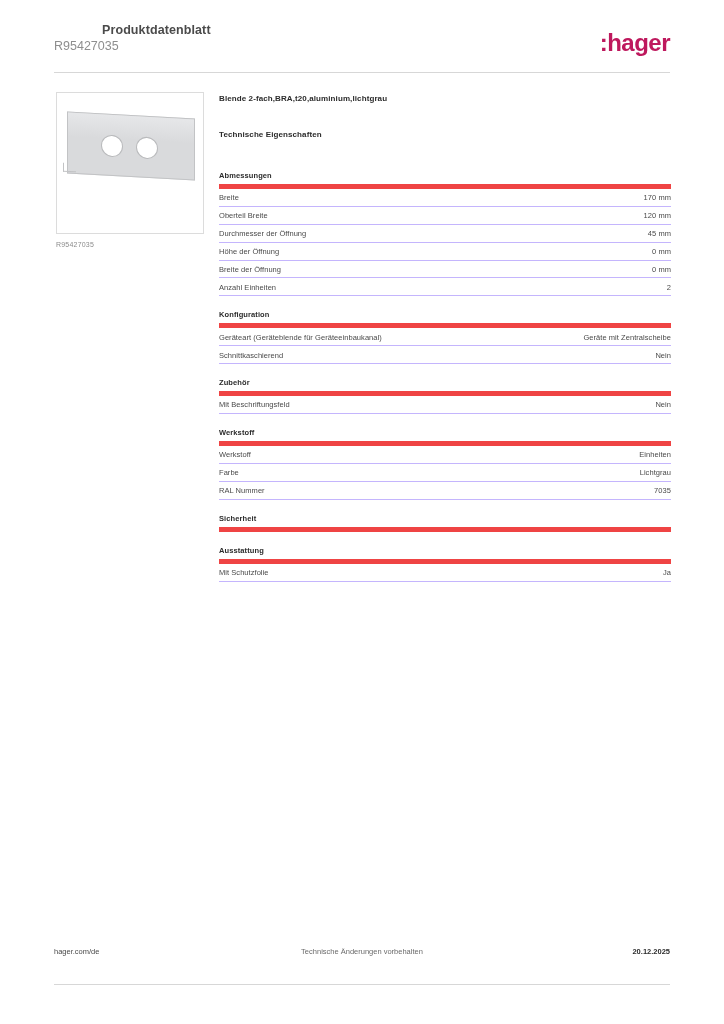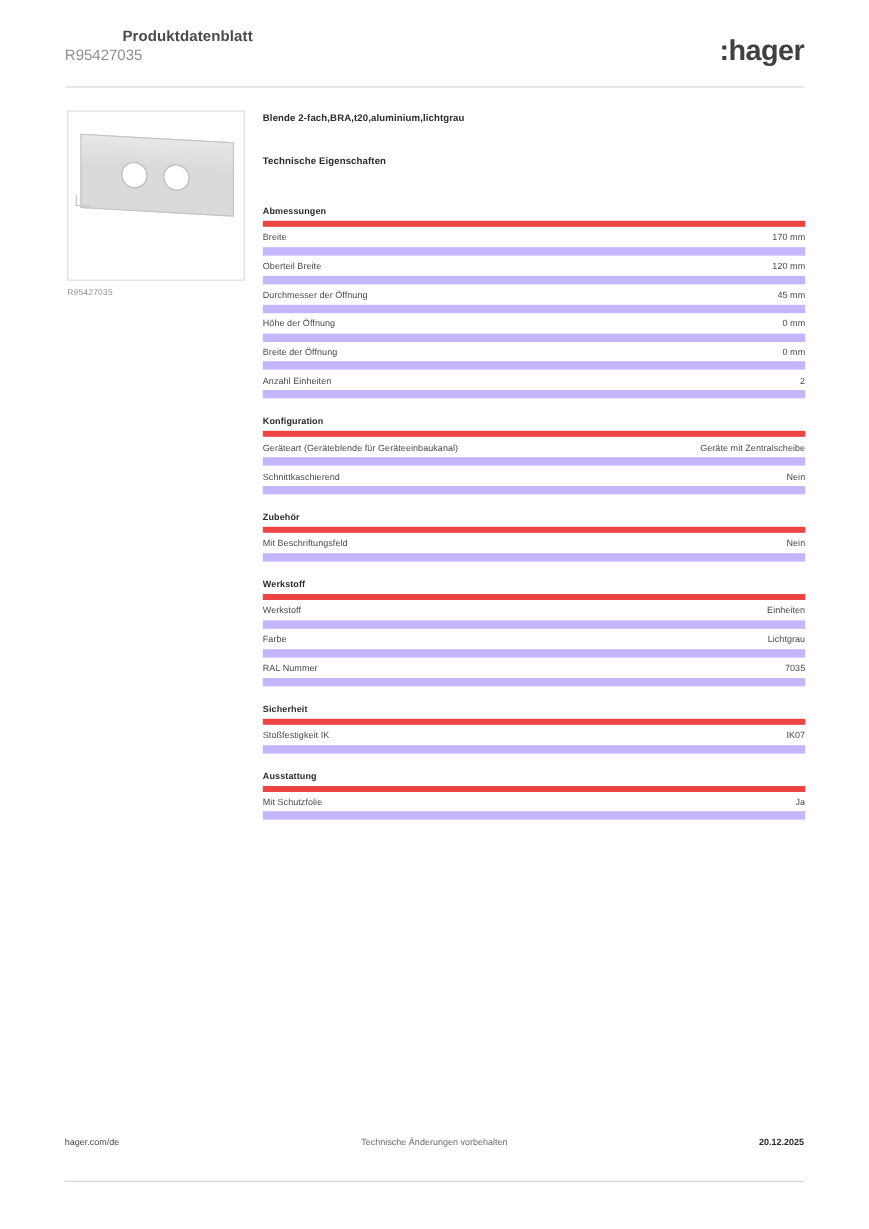--- a/index.html
+++ b/index.html
@@ -49,21 +49,21 @@
     font-weight: normal;
     color: #8e8e8e;
     line-height: 16px;
   }
   .logo {
     position: absolute;
     right: 0;
     top: 8px;
     font-size: 24px;
     font-weight: bold;
-    color: #404040;
+    color: #be185d;
     letter-spacing: -0.5px;
     line-height: 26px;
   }
   .header-rule {
     position: absolute;
     left: 54px;
     right: 54px;
     top: 72px;
     height: 1px;
     background: #d7d7d7;
@@ -162,21 +162,21 @@
     padding-bottom: 4px;
     border-bottom: 5px solid #ef4444;
   }
   .row {
     display: flex;
     justify-content: space-between;
     align-items: flex-end;
     font-size: 7.5px;
     color: #4a4a4a;
     padding: 4.3px 0 3.6px 0;
-    border-bottom: 7px solid #c4b5fd;
+    border-bottom: 1px solid #c4b5fd;
   }
   .row .label {
     text-align: left;
     letter-spacing: 0.05px;
   }
   .row .value {
     text-align: right;
     letter-spacing: 0.05px;
     white-space: nowrap;
     padding-left: 12px;
@@ -308,24 +308,20 @@
         <span class="value">Lichtgrau</span>
       </div>
       <div class="row">
         <span class="label">RAL Nummer</span>
         <span class="value">7035</span>
       </div>
     </div>
 
     <div class="group">
       <div class="group-title">Sicherheit</div>
-      <div class="row">
-        <span class="label">Stoßfestigkeit IK</span>
-        <span class="value">IK07</span>
-      </div>
     </div>
 
     <div class="group">
       <div class="group-title">Ausstattung</div>
       <div class="row">
         <span class="label">Mit Schutzfolie</span>
         <span class="value">Ja</span>
       </div>
     </div>
   </div>

